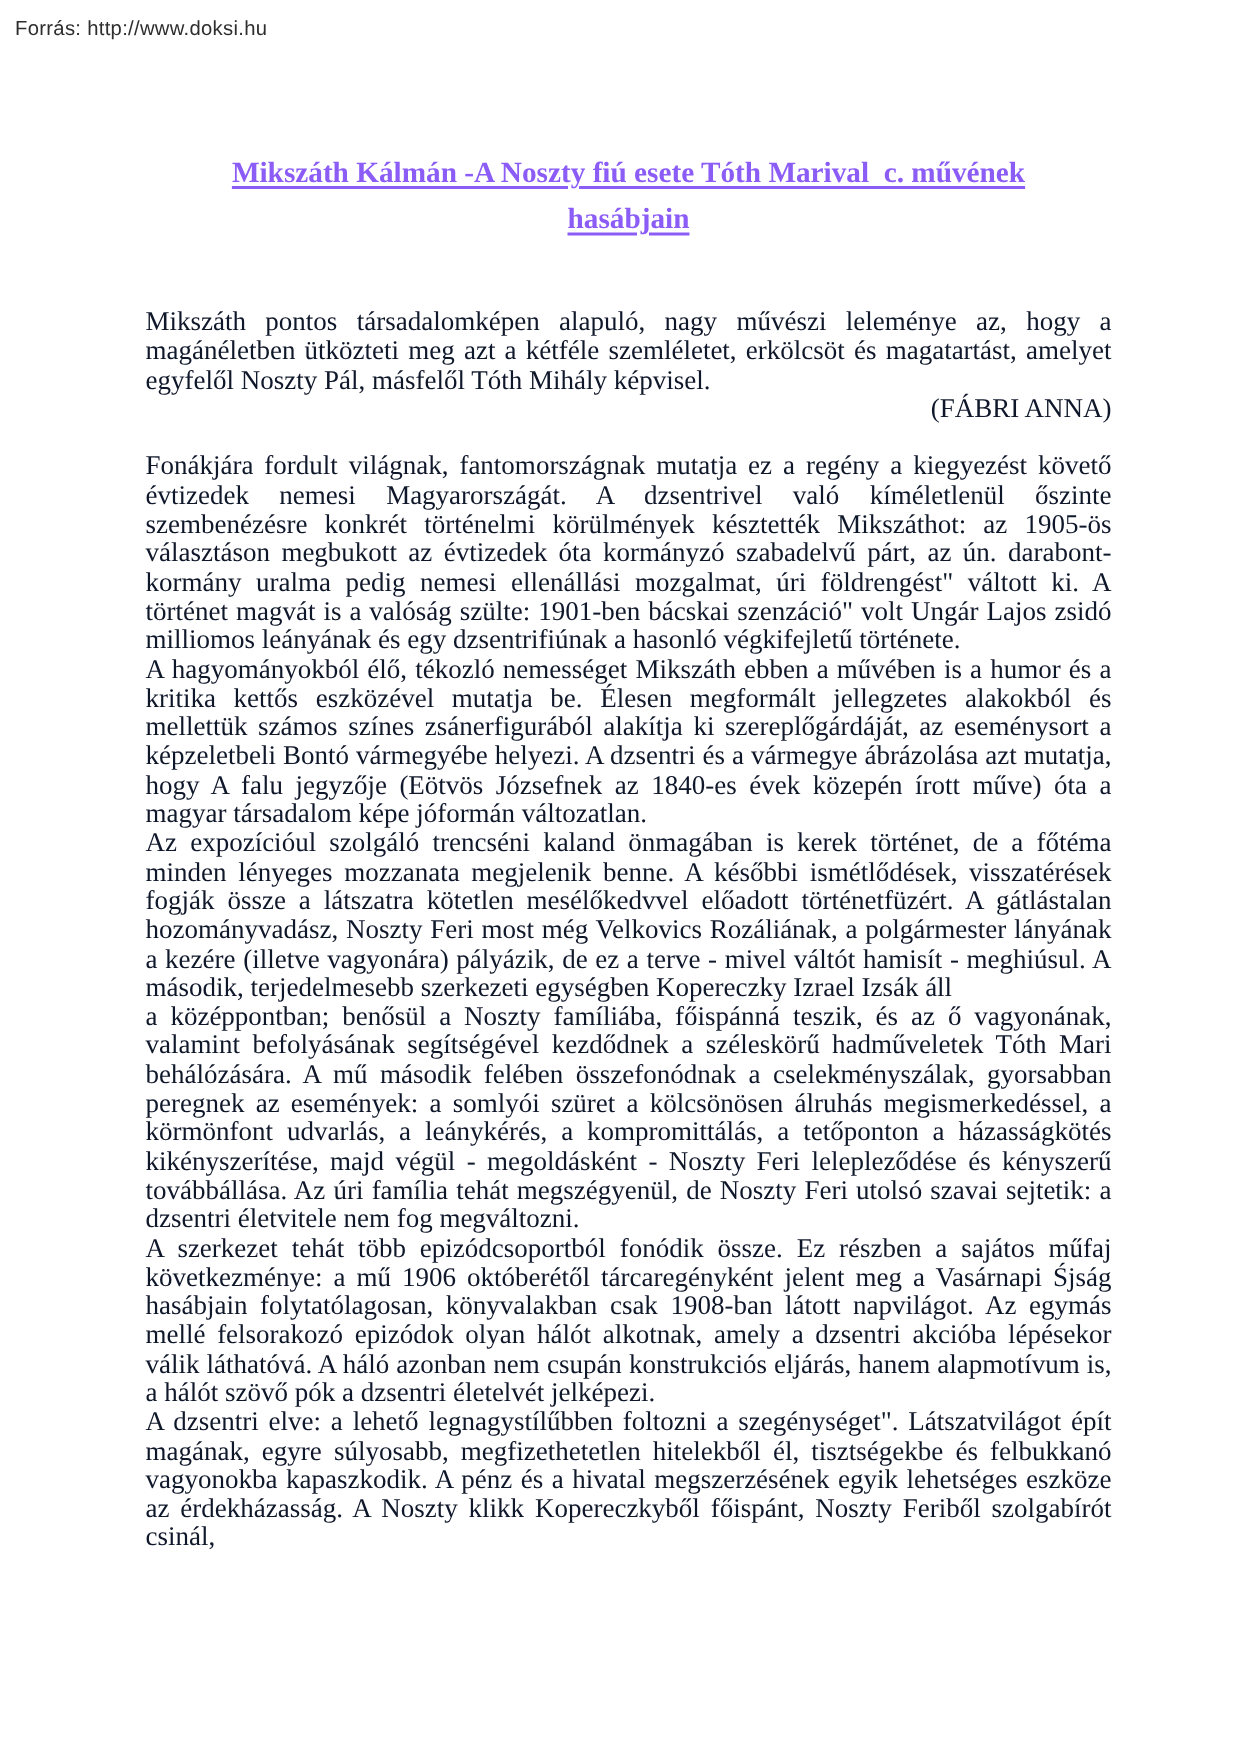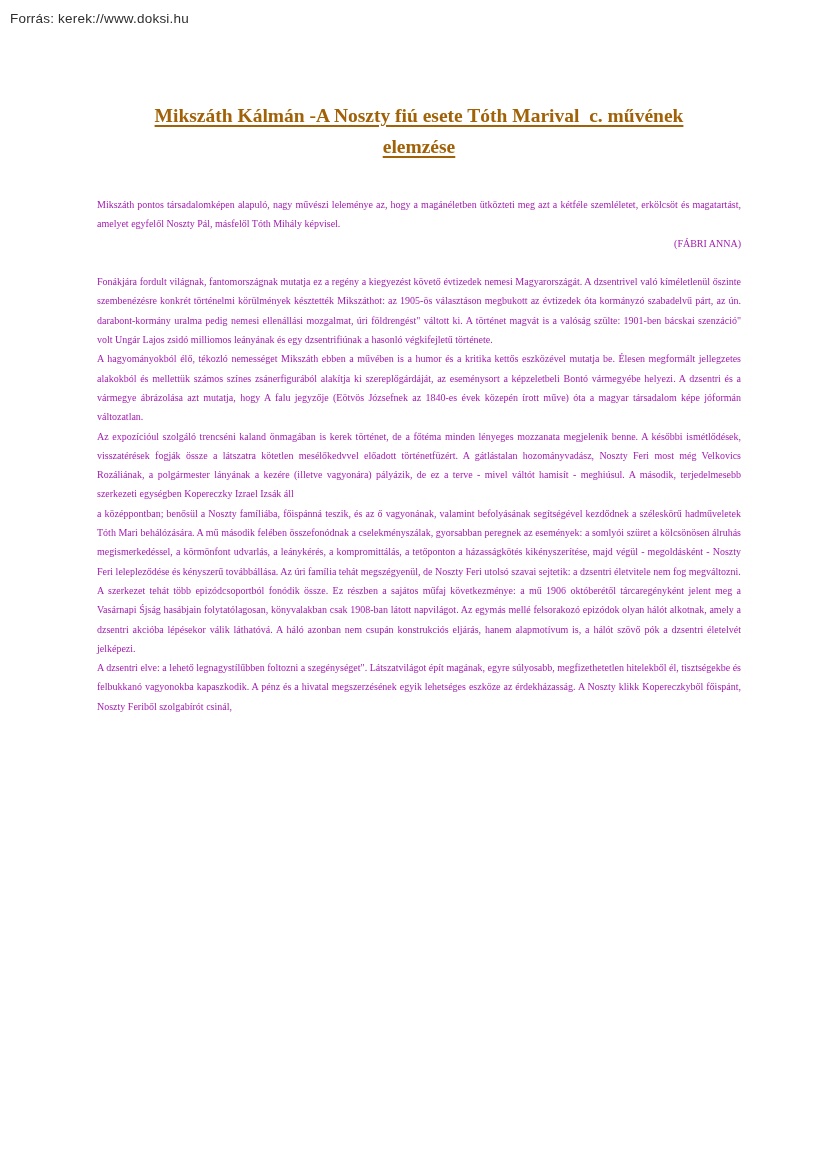--- a/index.html
+++ b/index.html
@@ -32,59 +32,59 @@
     width: 644px;
   }
 
   .doc-title {
     margin: 0;
     margin-top: 100px;
     text-align: center;
     font-weight: bold;
     font-size: 19.5px;
     line-height: 31px;
-    color: #a16207;
+    color: #8b5cf6;
   }
   .doc-title .title-line {
     text-decoration: underline;
     text-decoration-thickness: 2px;
     text-underline-offset: 3px;
     white-space: pre-wrap;
   }
 
   .body-text {
-    margin-top: 33px;
-    font-size: 10px;
+    margin-top: 43px;
+    font-size: 18px;
     line-height: 19.3px;
     text-align: justify;
-    color: #a21caf;
+    color: #0f172a;
   }
   .body-text p {
     margin: 0;
     padding: 0;
   }
   .body-text p.no-justify {
     text-align: right;
   }
   .para-spacer {
     height: 19.3px;
   }
 </style>
 </head>
 <body>
 
 <div class="page">
 
-  <div class="source-line">Forrás: kerek://www.doksi.hu</div>
+  <div class="source-line">Forrás: http://www.doksi.hu</div>
 
   <div class="content">
 
     <h1 class="doc-title">
       <span class="title-line">Mikszáth Kálmán -A Noszty fiú esete Tóth Marival  c. művének</span><br>
-      <span class="title-line">elemzése</span>
+      <span class="title-line">hasábjain</span>
     </h1>
 
     <div class="body-text">
 
       <p>Mikszáth pontos társadalomképen alapuló, nagy művészi leleménye az, hogy a magánéletben ütközteti meg azt a kétféle szemléletet, erkölcsöt és magatartást, amelyet egyfelől Noszty Pál, másfelől Tóth Mihály képvisel.</p>
 
       <p class="no-justify">(FÁBRI ANNA)</p>
 
       <div class="para-spacer"></div>
 

